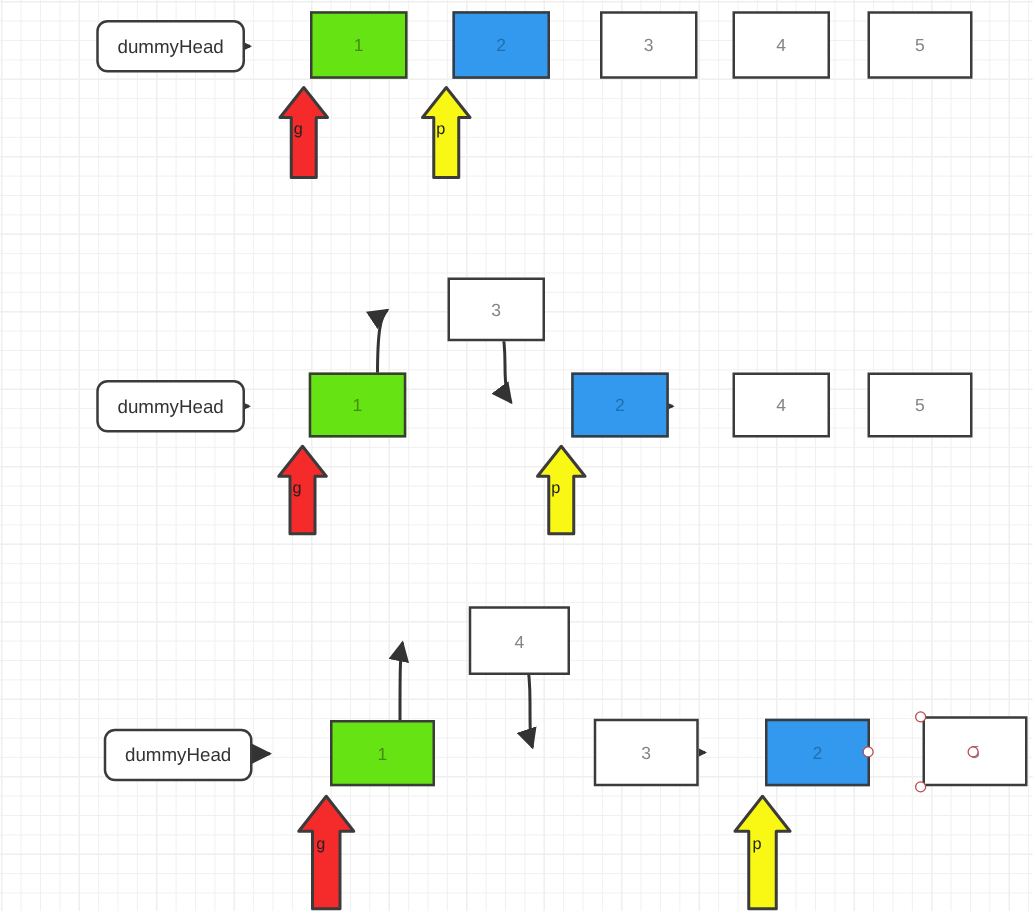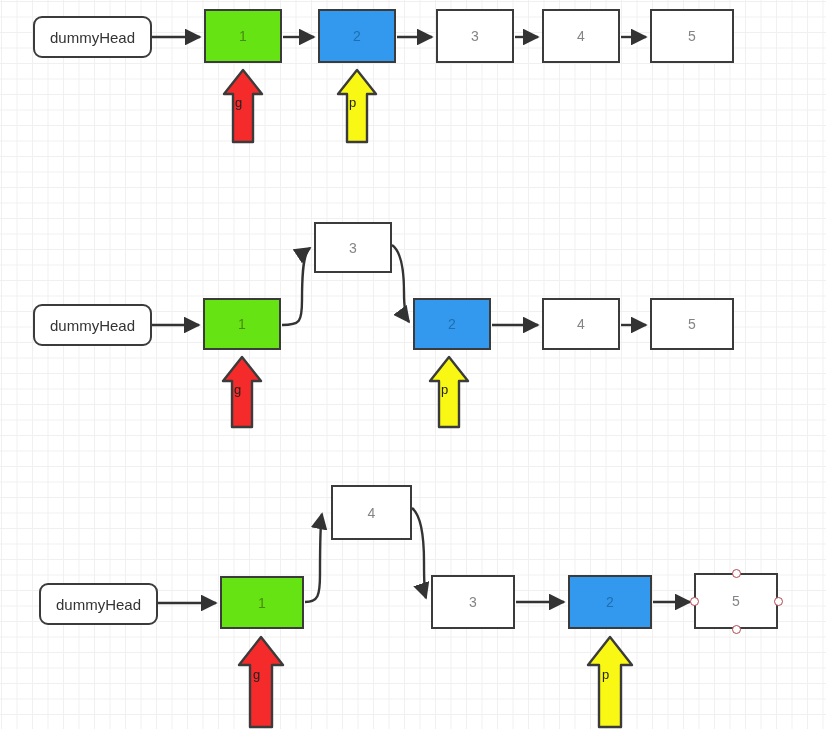--- a/index.html
+++ b/index.html
@@ -43,20 +43,21 @@
     box-sizing: border-box;
     border: 2.5px solid #3b3b3b;
     background: #ffffff;
     display: flex;
     align-items: center;
     justify-content: center;
     font-size: 14px;
     color: #848484;
     line-height: 1;
     user-select: none;
+    margin-left: 44px;
   }
   .node.rounded {
     border-radius: 9px;
     color: #333333;
     font-size: 15px;
   }
   .node.green { background: #66E313; color: #4a8a0f; }
   .node.blue  { background: #3399EE; color: #1f6fb0; }
   .handle {
     position: absolute;

